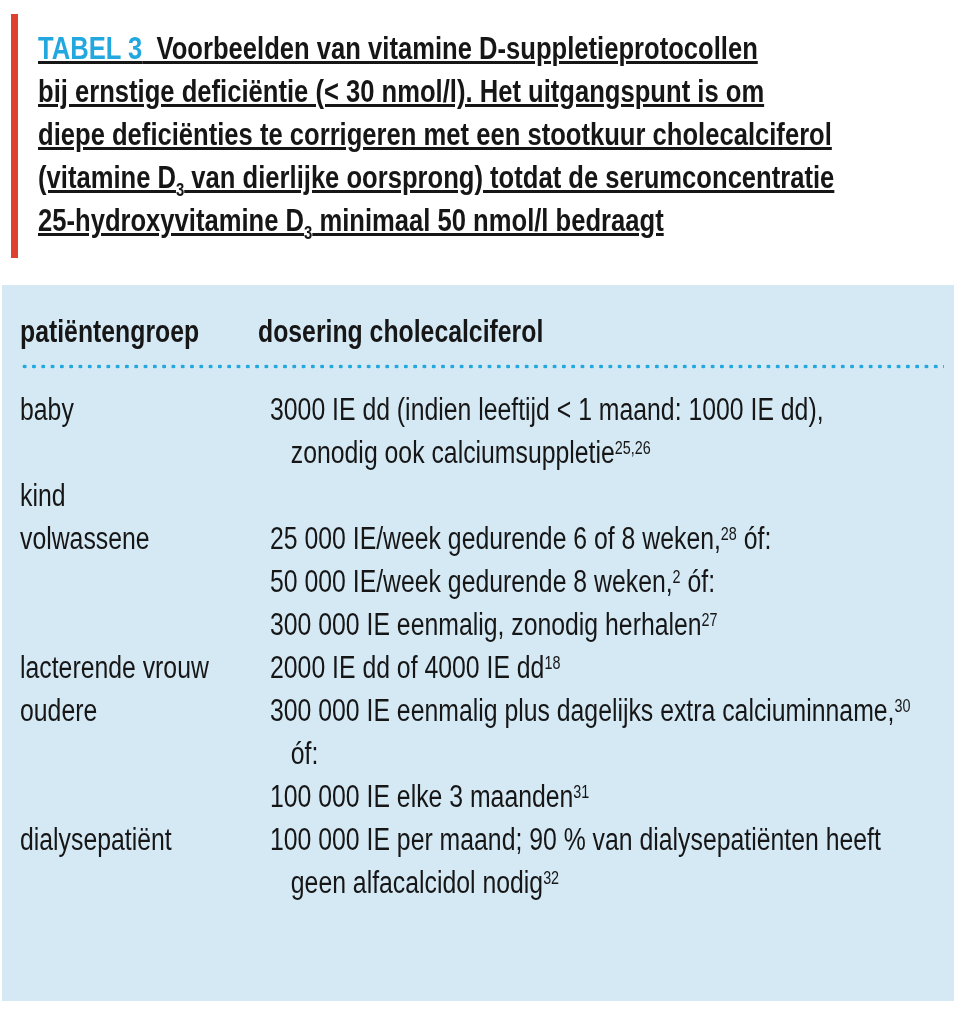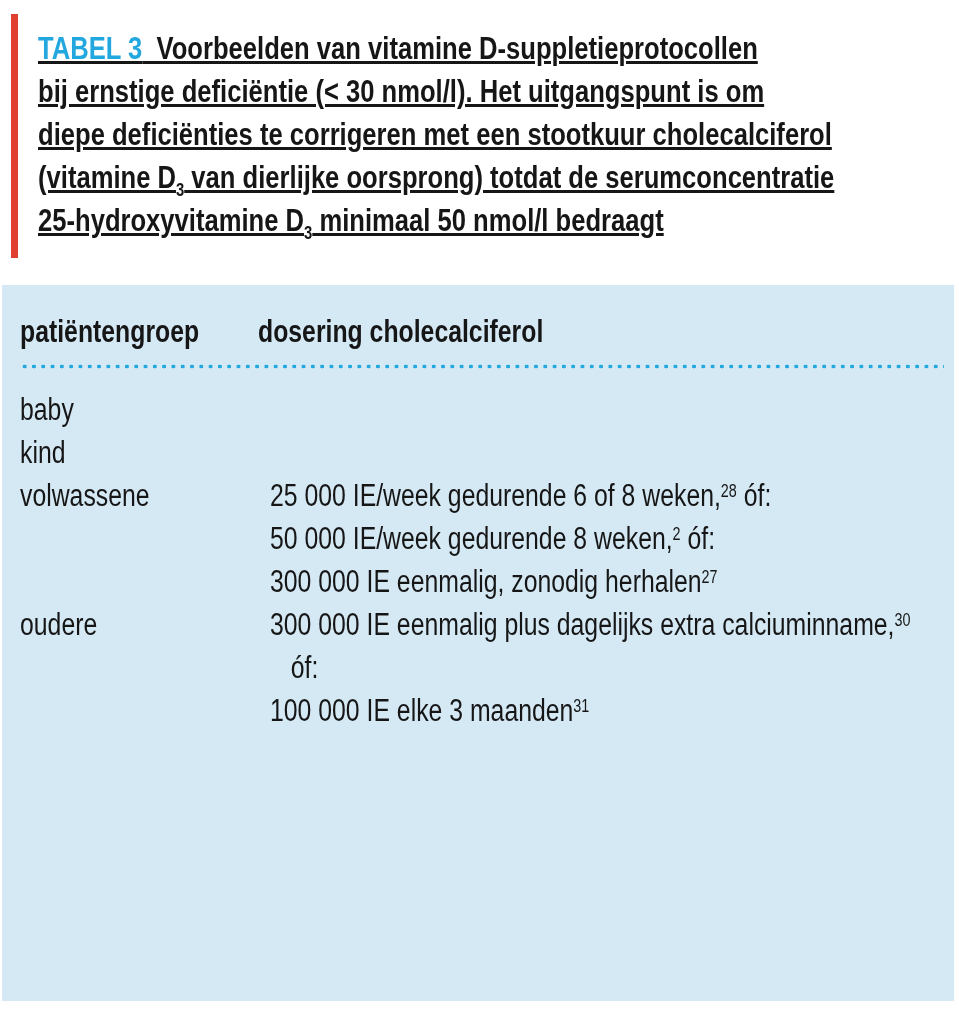--- a/index.html
+++ b/index.html
@@ -101,40 +101,57 @@
 
   <div class="thead">
     <div class="hcell c1">patiëntengroep</div>
     <div class="hcell c2">dosering cholecalciferol</div>
   </div>
 
   <div class="dotline"></div>
 
   <div class="trow">
     <div class="group c1">baby</div>
+    <div class="c2">
+      <div class="line"><span>3000 IE dd (indien leeftijd &lt; 1 maand: 1000 IE dd),</span></div>
+      <div class="line indent"><span>zonodig ook calciumsuppletie</span><span class="sup">25,26</span></div>
+    </div>
   </div>
 
   <div class="trow">
     <div class="group c1">kind</div>
   </div>
 
   <div class="trow">
     <div class="group c1">volwassene</div>
     <div class="c2">
       <div class="line"><span>25 000 IE/week gedurende 6 of 8 weken,</span><span class="sup">28</span><span> óf:</span></div>
       <div class="line"><span>50 000 IE/week gedurende 8 weken,</span><span class="sup">2</span><span> óf:</span></div>
       <div class="line"><span>300 000 IE eenmalig, zonodig herhalen</span><span class="sup">27</span></div>
     </div>
   </div>
 
 
+  <div class="trow">
+    <div class="group c1">lacterende vrouw</div>
+    <div class="c2">
+      <div class="line"><span>2000 IE dd of 4000 IE dd</span><span class="sup">18</span></div>
+    </div>
+  </div>
 
   <div class="trow">
     <div class="group c1">oudere</div>
     <div class="c2">
       <div class="line"><span>300 000 IE eenmalig plus dagelijks extra calciuminname,</span><span class="sup">30</span></div>
       <div class="line indent"><span>óf:</span></div>
       <div class="line"><span>100 000 IE elke 3 maanden</span><span class="sup">31</span></div>
     </div>
   </div>
 
+  <div class="trow">
+    <div class="group c1">dialysepatiënt</div>
+    <div class="c2">
+      <div class="line"><span>100 000 IE per maand; 90 % van dialysepatiënten heeft</span></div>
+      <div class="line indent"><span>geen alfacalcidol nodig</span><span class="sup">32</span></div>
+    </div>
+  </div>
 
 </div>
 
 </body></html>

